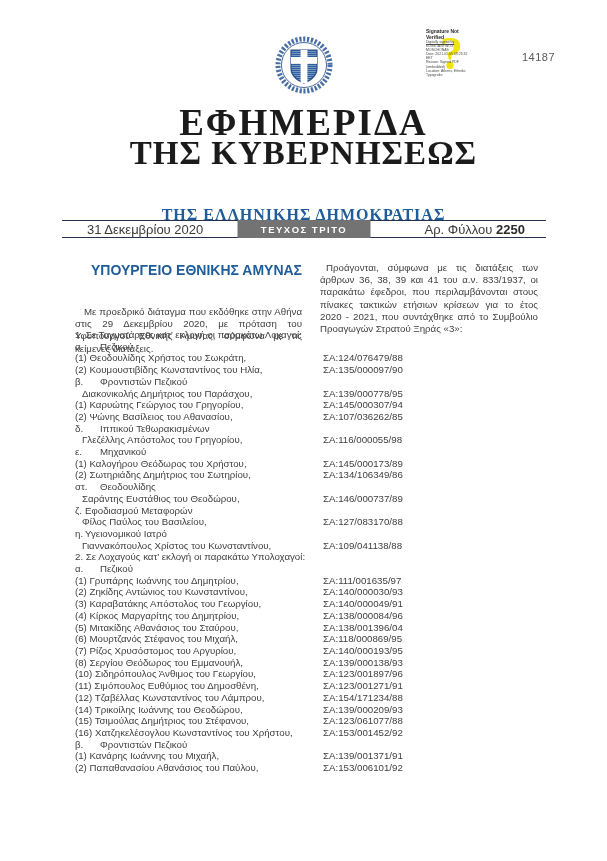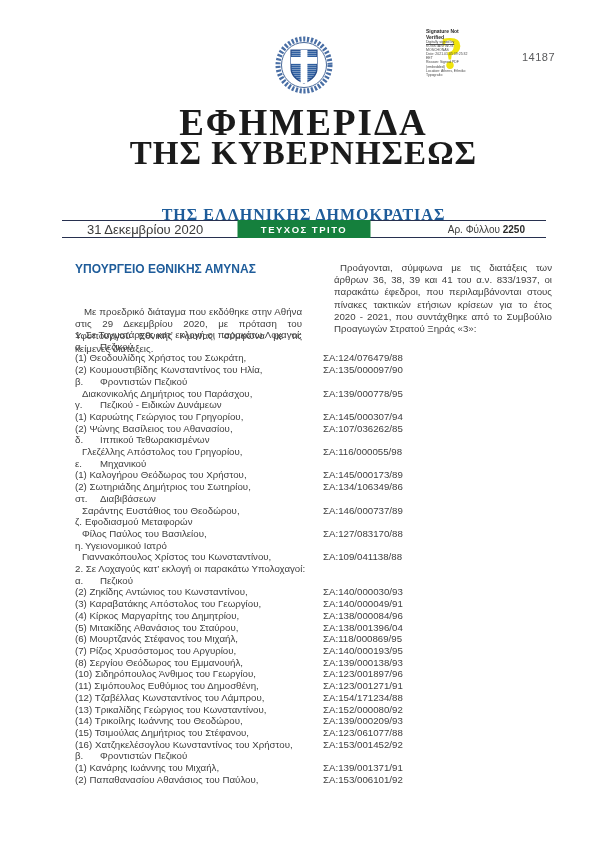--- a/index.html
+++ b/index.html
@@ -32,33 +32,33 @@
   .masthead-3 { top:182px; left:0; right:0; text-align:center;
     font-family:"Liberation Serif","DejaVu Serif",serif; font-weight:bold;
     font-size:16px; letter-spacing:1px; color:#1e5c9a;margin-top:24px; }
 
   
   .band { top:220px; left:62px; width:484px; height:16px;
     border-top:1.4px solid #27304f; border-bottom:1.4px solid #27304f; }
   .band-date { position:absolute; left:25px; top:50%; transform:translateY(-50%);
     font-size:13px; color:#3a3a3a; }
   .band-box { position:absolute; left:50%; transform:translateX(-50%); top:-1px; bottom:-1px;
-    width:133px; background:#15803d; color:#ffffff; display:flex; align-items:center;
+    width:133px; background:#737373; color:#ffffff; display:flex; align-items:center;
     justify-content:center; font-size:9.5px; font-weight:bold; letter-spacing:1.5px; }
   .band-issue { position:absolute; right:21px; top:50%; transform:translateY(-50%);
-    font-size:10px; color:#3a3a3a;margin-left:32px; }
+    font-size:13px; color:#3a3a3a;margin-left:32px; }
   .band-issue b { font-weight:bold; color:#2b2b2b; }
 
   
-  .ministry { top:262px; left:75px; width:227px; text-align:left;
-    color:#1e5c9a; font-weight:bold; font-size:12px; }
+  .ministry { top:262px; left:75px; width:227px; text-align:right;
+    color:#1e5c9a; font-weight:bold; font-size:14px; }
   .intro-left { top:286px; left:75px; width:227px; font-size:9.7px; line-height:12.2px;
     text-align:justify; text-indent:9px;margin-top:20px; }
   .intro-right { top:262px; left:320px; width:218px; font-size:9.7px; line-height:12.2px;
-    text-align:justify; text-indent:6px;margin-left:14px; }
+    text-align:justify; text-indent:6px; }
 
   .list { top:329px; left:75px; width:470px; font-size:9.7px; line-height:11.7px; }
   .row { position:relative; white-space:nowrap; }
   .row .sa { position:absolute; left:248px; top:0; }
   .row.letter .n { display:inline-block; width:25px; }
   .row.lsmall .n { display:inline-block; width:10px; }
   .row.cont { padding-left:7px; }
   .row.gap { margin-top:0; }
 </style>
 </head>
@@ -112,46 +112,45 @@
 <div class="abs intro-left">Με προεδρικό διάταγμα που εκδόθηκε στην Αθήνα στις 29 Δεκεμβρίου 2020, με πρόταση του Υφυπουργού Εθνικής Άμυνας, σύμφωνα με τις κείμενες διατάξεις.</div>
 <div class="abs intro-right">Προάγονται, σύμφωνα με τις διατάξεις των άρθρων 36, 38, 39 και 41 του α.ν. 833/1937, οι παρακάτω έφεδροι, που περιλαμβάνονται στους πίνακες τακτικών ετήσιων κρίσεων για το έτος 2020 - 2021, που συντάχθηκε από το Συμβούλιο Προαγωγών Στρατού Ξηράς «3»:</div>
 
 <div class="abs list">
     <div class="row section"><span>1. Σε Ταγματάρχες κατ’ εκλογή οι παρακάτω Λοχαγοί:</span></div>
     <div class="row letter"><span class="n">α.</span><span>Πεζικού</span></div>
     <div class="row num"><span>(1) Θεοδουλίδης Χρήστος του Σωκράτη,</span><span class="sa">ΣΑ:124/076479/88</span></div>
     <div class="row num"><span>(2) Κουμουστιβίδης Κωνσταντίνος του Ηλία,</span><span class="sa">ΣΑ:135/000097/90</span></div>
     <div class="row letter"><span class="n">β.</span><span>Φροντιστών Πεζικού</span></div>
     <div class="row cont"><span>Διακονικολής Δημήτριος του Παράσχου,</span><span class="sa">ΣΑ:139/000778/95</span></div>
-    <div class="row letter"><span class="n">γ.</span><span>Πεζικού - Ειδικών Δυνάμεων</span></div>
     <div class="row num"><span>(1) Καρυώτης Γεώργιος του Γρηγορίου,</span><span class="sa">ΣΑ:145/000307/94</span></div>
     <div class="row num"><span>(2) Ψώνης Βασίλειος του Αθανασίου,</span><span class="sa">ΣΑ:107/036262/85</span></div>
     <div class="row letter"><span class="n">δ.</span><span>Ιππικού Τεθωρακισμένων</span></div>
     <div class="row cont"><span>Γλεζέλλης Απόστολος του Γρηγορίου,</span><span class="sa">ΣΑ:116/000055/98</span></div>
     <div class="row letter"><span class="n">ε.</span><span>Μηχανικού</span></div>
     <div class="row num"><span>(1) Καλογήρου Θεόδωρος του Χρήστου,</span><span class="sa">ΣΑ:145/000173/89</span></div>
     <div class="row num"><span>(2) Σωτηριάδης Δημήτριος του Σωτηρίου,</span><span class="sa">ΣΑ:134/106349/86</span></div>
-    <div class="row letter"><span class="n">στ.</span><span>Διαβιβάσεων</span></div>
+    <div class="row letter"><span class="n">στ.</span><span>Θεοδουλίδης</span></div>
     <div class="row cont"><span>Σαράντης Ευστάθιος του Θεοδώρου,</span><span class="sa">ΣΑ:146/000737/89</span></div>
     <div class="row lsmall"><span class="n">ζ.</span><span>Εφοδιασμού Μεταφορών</span></div>
     <div class="row cont"><span>Φίλος Παύλος του Βασιλείου,</span><span class="sa">ΣΑ:127/083170/88</span></div>
     <div class="row lsmall"><span class="n">η.</span><span>Υγειονομικού Ιατρό</span></div>
     <div class="row cont"><span>Γιαννακόπουλος Χρίστος του Κωνσταντίνου,</span><span class="sa">ΣΑ:109/041138/88</span></div>
     <div class="row section gap"><span>2. Σε Λοχαγούς κατ’ εκλογή οι παρακάτω Υπολοχαγοί:</span></div>
     <div class="row letter"><span class="n">α.</span><span>Πεζικού</span></div>
+    <div class="row num"><span>(1) Γρυπάρης Ιωάννης του Δημητρίου,</span><span class="sa">ΣΑ:111/001635/97</span></div>
     <div class="row num"><span>(2) Ζηκίδης Αντώνιος του Κωνσταντίνου,</span><span class="sa">ΣΑ:140/000030/93</span></div>
     <div class="row num"><span>(3) Καραβατάκης Απόστολος του Γεωργίου,</span><span class="sa">ΣΑ:140/000049/91</span></div>
     <div class="row num"><span>(4) Κίρκος Μαργαρίτης του Δημητρίου,</span><span class="sa">ΣΑ:138/000084/96</span></div>
     <div class="row num"><span>(5) Μιτακίδης Αθανάσιος του Σταύρου,</span><span class="sa">ΣΑ:138/001396/04</span></div>
     <div class="row num"><span>(6) Μουρτζανός Στέφανος του Μιχαήλ,</span><span class="sa">ΣΑ:118/000869/95</span></div>
     <div class="row num"><span>(7) Ρίζος Χρυσόστομος του Αργυρίου,</span><span class="sa">ΣΑ:140/000193/95</span></div>
     <div class="row num"><span>(8) Σεργίου Θεόδωρος του Εμμανουήλ,</span><span class="sa">ΣΑ:139/000138/93</span></div>
     <div class="row num"><span>(10) Σιδηρόπουλος Άνθιμος του Γεωργίου,</span><span class="sa">ΣΑ:123/001897/96</span></div>
     <div class="row num"><span>(11) Σιμόπουλος Ευθύμιος του Δημοσθένη,</span><span class="sa">ΣΑ:123/001271/91</span></div>
     <div class="row num"><span>(12) Τζαβέλλας Κωνσταντίνος του Λάμπρου,</span><span class="sa">ΣΑ:154/171234/88</span></div>
-    <div class="row num"><span>(13) Τρικαλίδης Γεώργιος του Κωνσταντίνου,</span><span class="sa">ΣΑ:152/000080/92</span></div>
     <div class="row num"><span>(14) Τρικοίλης Ιωάννης του Θεοδώρου,</span><span class="sa">ΣΑ:139/000209/93</span></div>
     <div class="row num"><span>(15) Τσιμούλας Δημήτριος του Στέφανου,</span><span class="sa">ΣΑ:123/061077/88</span></div>
     <div class="row num"><span>(16) Χατζηκελέσογλου Κωνσταντίνος του Χρήστου,</span><span class="sa">ΣΑ:153/001452/92</span></div>
     <div class="row letter"><span class="n">β.</span><span>Φροντιστών Πεζικού</span></div>
     <div class="row num"><span>(1) Κανάρης Ιωάννης του Μιχαήλ,</span><span class="sa">ΣΑ:139/001371/91</span></div>
     <div class="row num"><span>(2) Παπαθανασίου Αθανάσιος του Παύλου,</span><span class="sa">ΣΑ:153/006101/92</span></div>
   </div>
 
 </body></html>

